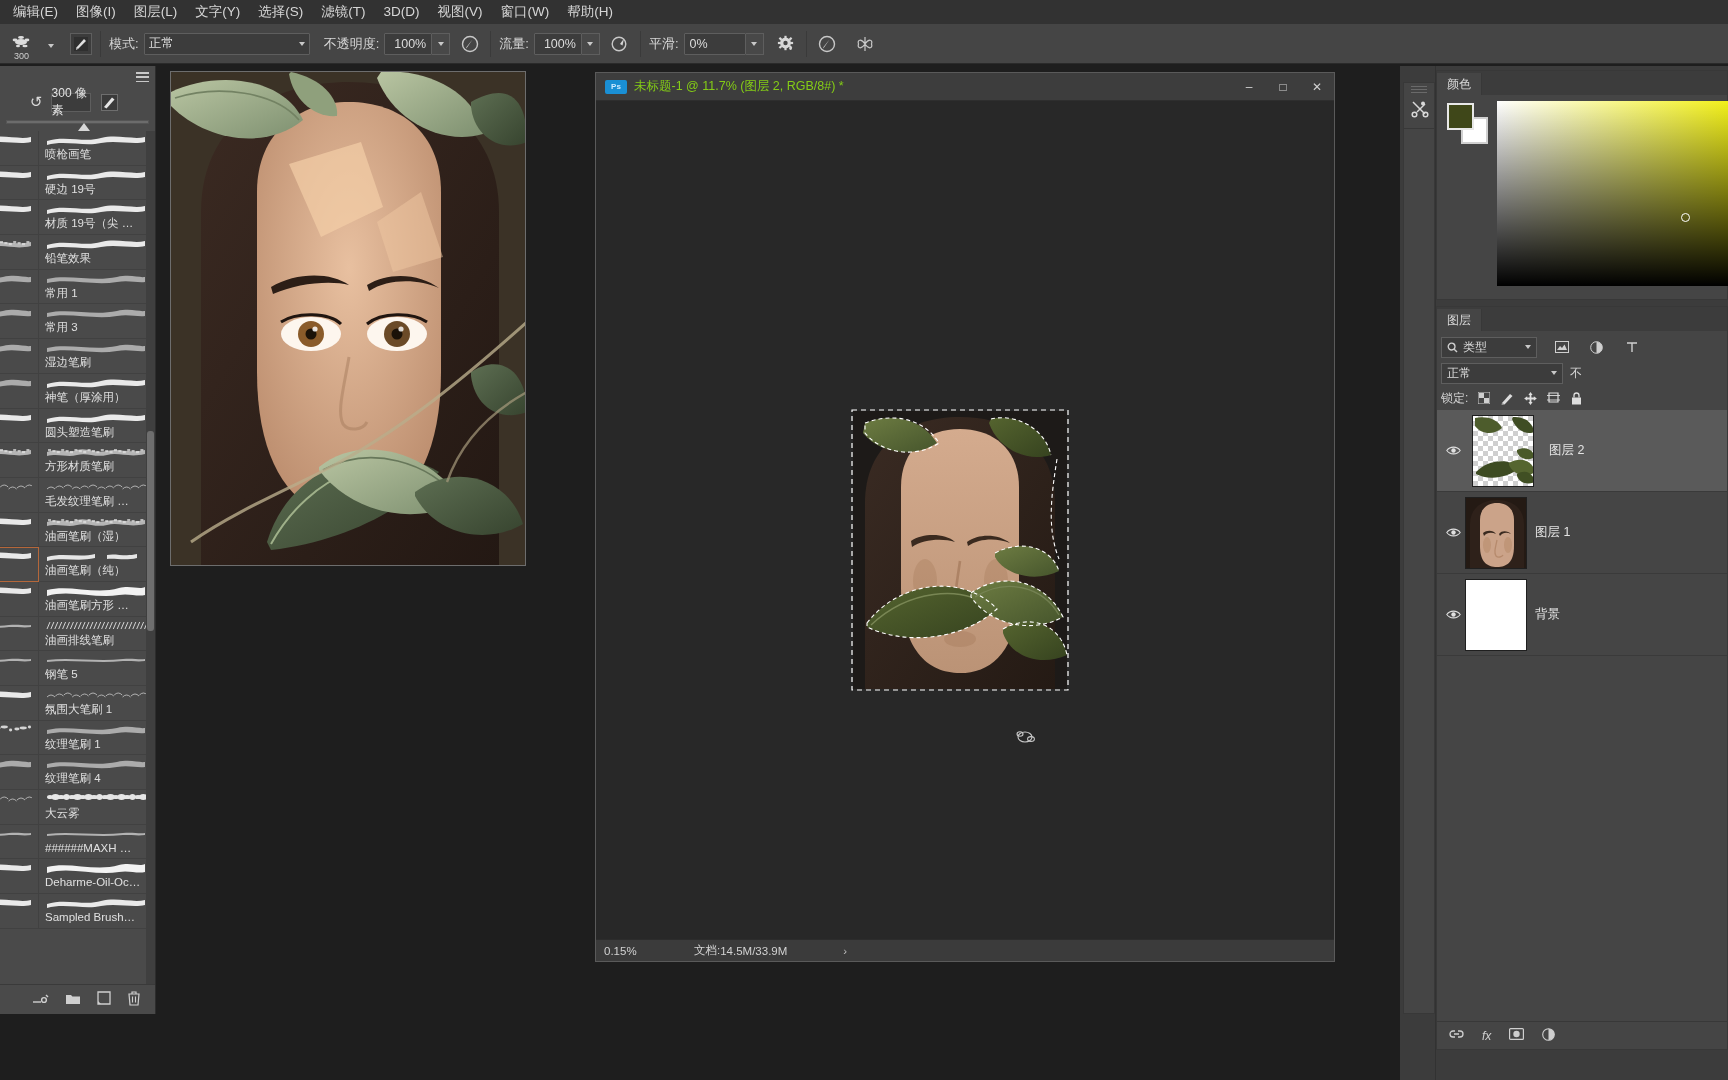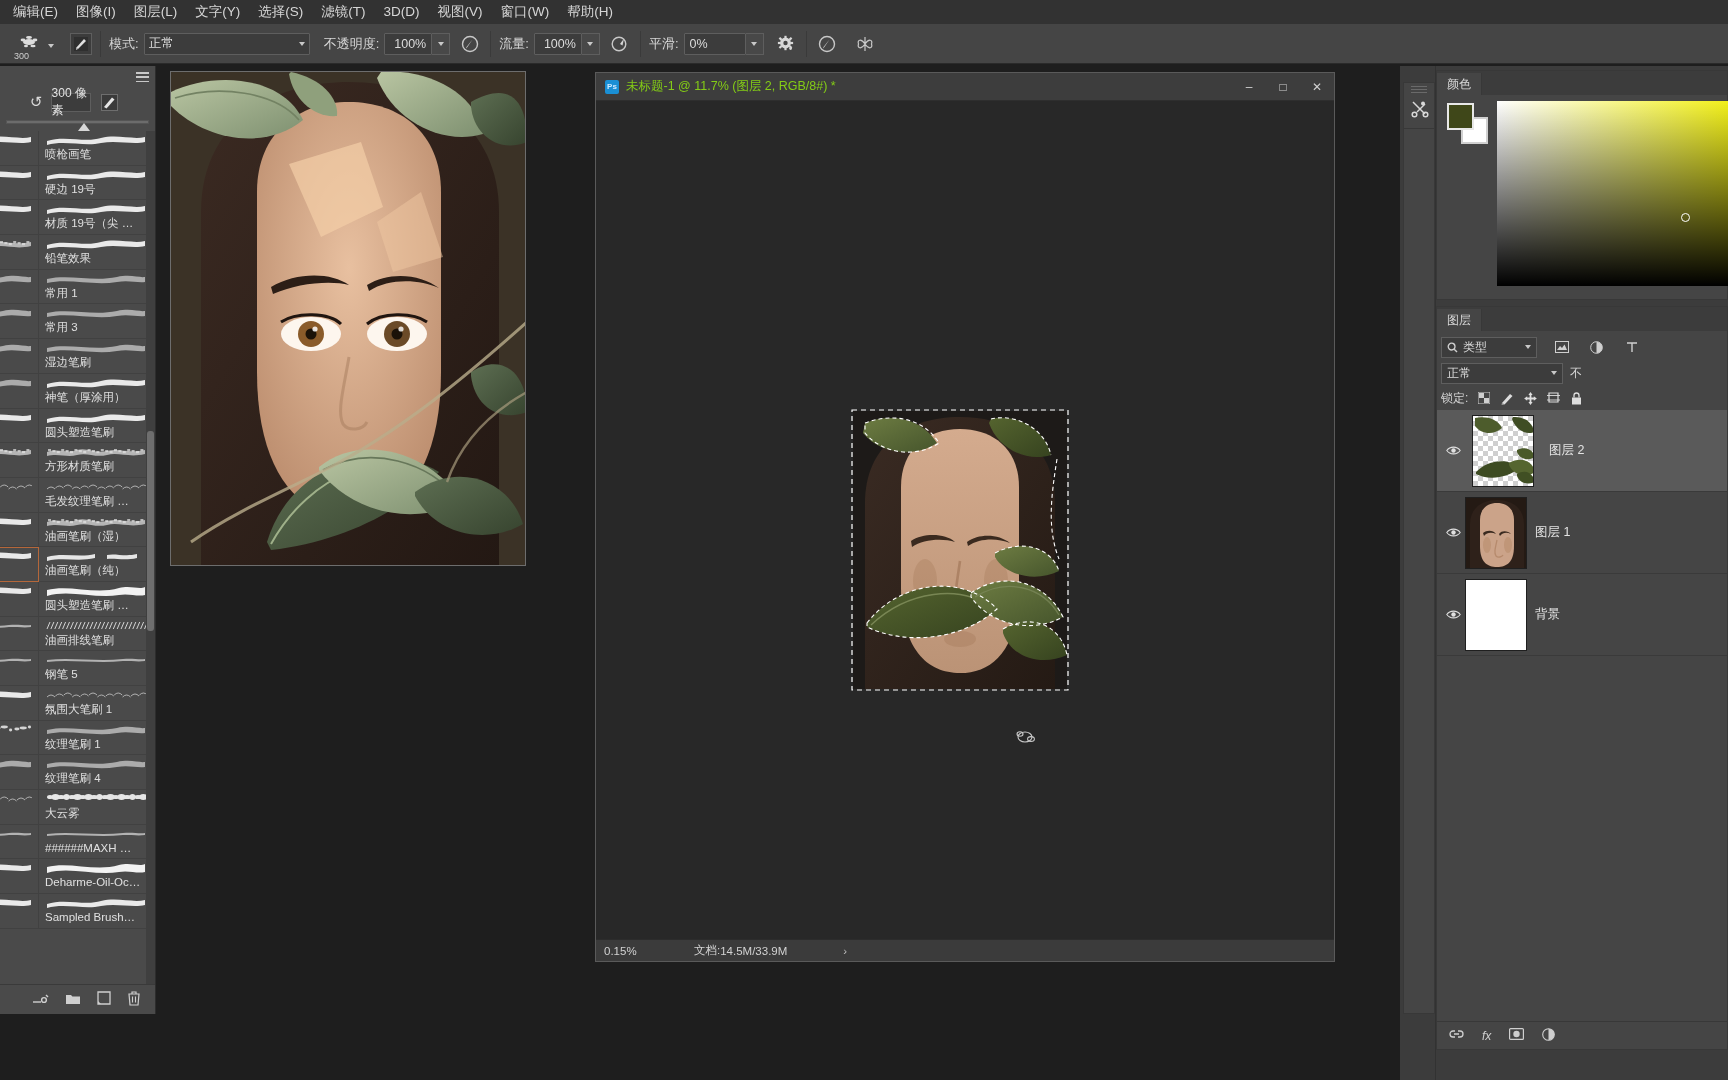--- a/index.html
+++ b/index.html
@@ -25,21 +25,21 @@
     background:#454545;border-bottom:1px solid #2a2a2a;
     display:flex;align-items:center;
   }
   .ob-sep{width:1px;height:26px;background:#3a3a3a;margin:0 8px;}
   .ob-label{font-size:13px;color:#d6d6d6;margin-right:5px;white-space:nowrap;}
   .tool-preset{
     display:flex;align-items:center;margin-left:10px;height:30px;
   }
   .brush-thumb{
     width:30px;height:30px;position:relative;display:flex;
-    align-items:center;justify-content:flex-end;
+    align-items:center;justify-content:flex-start;
   }
   .brush-size-num{
     position:absolute;left:4px;bottom:-2px;font-size:9px;color:#cfcfcf;
   }
   .caret{
     width:0;height:0;border-left:3.5px solid transparent;border-right:3.5px solid transparent;
     border-top:4px solid #c8c8c8;display:inline-block;
   }
   .ob-dd{
     height:22px;border:1px solid #5e5e5e;background:#3c3c3c;border-radius:1px;
@@ -101,21 +101,21 @@
   
   .docwin{
     position:absolute;left:595px;top:72px;width:740px;height:890px;
     background:#353535;border:1px solid #5a5a5a;display:flex;flex-direction:column;
   }
   .doctitle{
     height:28px;background:#3d3d3d;display:flex;align-items:center;
     padding:0 0 0 9px;border-bottom:1px solid #2e2e2e;
   }
   .doctitle .psico{
-    width:14px;height:14px;background:#1a8fd4;border-radius:2px;color:#cfeaff;
+    width:22px;height:14px;background:#1a8fd4;border-radius:2px;color:#cfeaff;
     font-size:8px;display:flex;align-items:center;justify-content:center;font-weight:bold;margin-right:7px;
   }
   .doctitle .t{font-size:12.5px;color:#84cc16;white-space:nowrap;}
   .winbtns{margin-left:auto;display:flex;height:28px;}
   .winbtns div{width:34px;height:28px;display:flex;align-items:center;justify-content:center;color:#d0d0d0;font-size:12px;}
   .doccanvas{flex:1;background:#282828;position:relative;overflow:hidden;}
   .docstatus{
     height:22px;background:#3b3b3b;border-top:1px solid #2c2c2c;
     display:flex;align-items:center;font-size:11.5px;color:#d2d2d2;
   }
@@ -723,21 +723,21 @@
                 </svg>
               </div>
               <div class="bp-name">（干 …</div>
             </div>
             <div class="bp-cell">
               <div class="bp-stroke">
                 <svg width="102" height="12">
                   <path d="M2 6 C24 0 50 11 74 4 C86 1 94 6 100 3 L100 11 C92 13 84 9 74 11 C50 15 24 5 2 12 Z" fill="#f2f2f2" opacity="1"></path>
                 </svg>
               </div>
-              <div class="bp-name">圆头塑造笔刷 …</div>
+              <div class="bp-name">油画笔刷方形 …</div>
             </div>
           </div>
           <div class="bp-row">
             <div class="bp-cell">
               <div class="bp-stroke">
                 <svg width="102" height="12">
                   <path d="M2 7 C26 4 52 9 78 6 C88 5 94 7 100 6 L100 8 C94 9 88 8 78 8 C52 11 26 6 2 9 Z" fill="#c4c4c4" opacity="0.85"></path>
                 </svg>
               </div>
               <div class="bp-name">1 像素</div>

